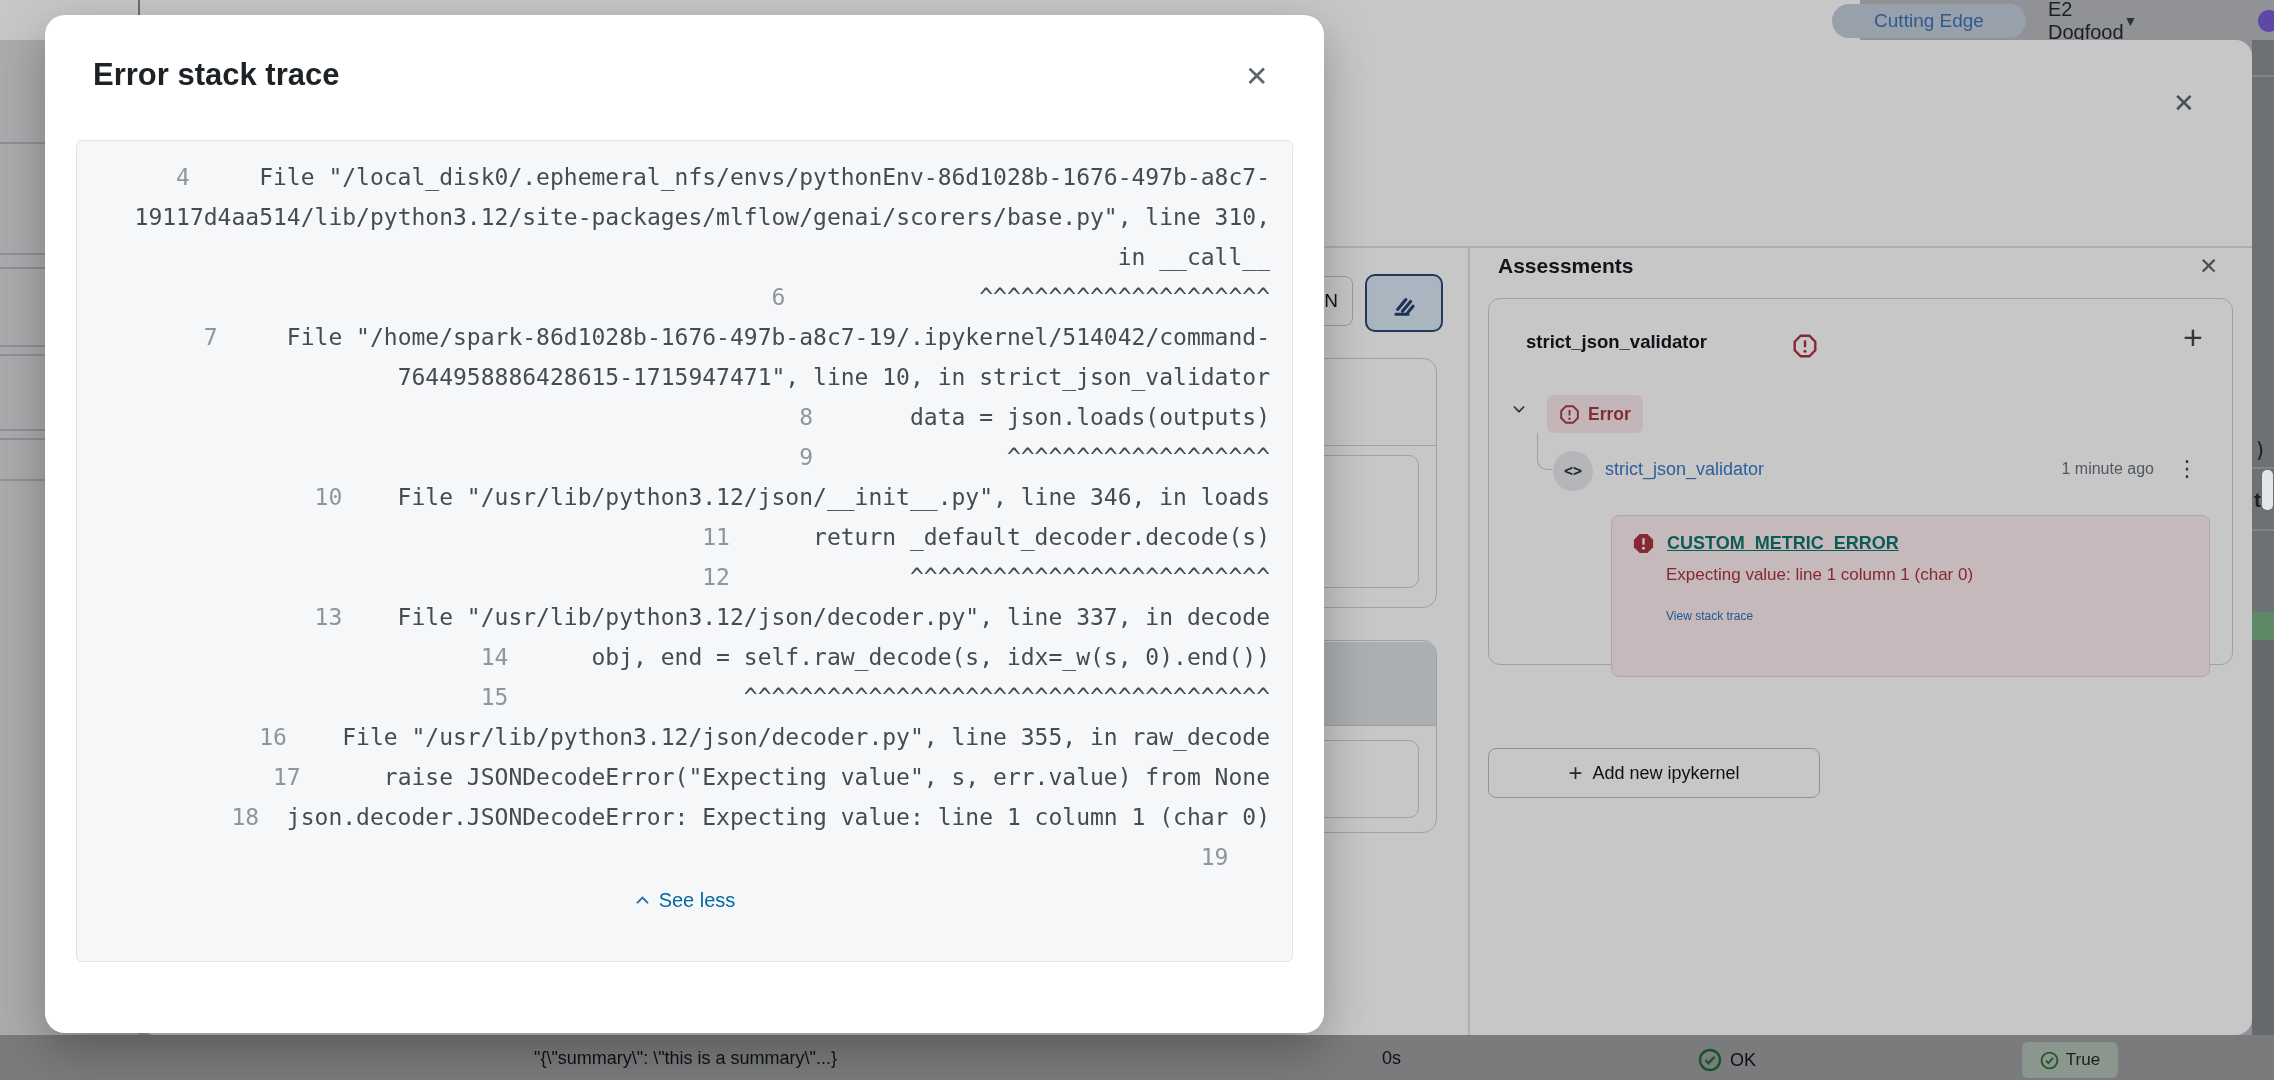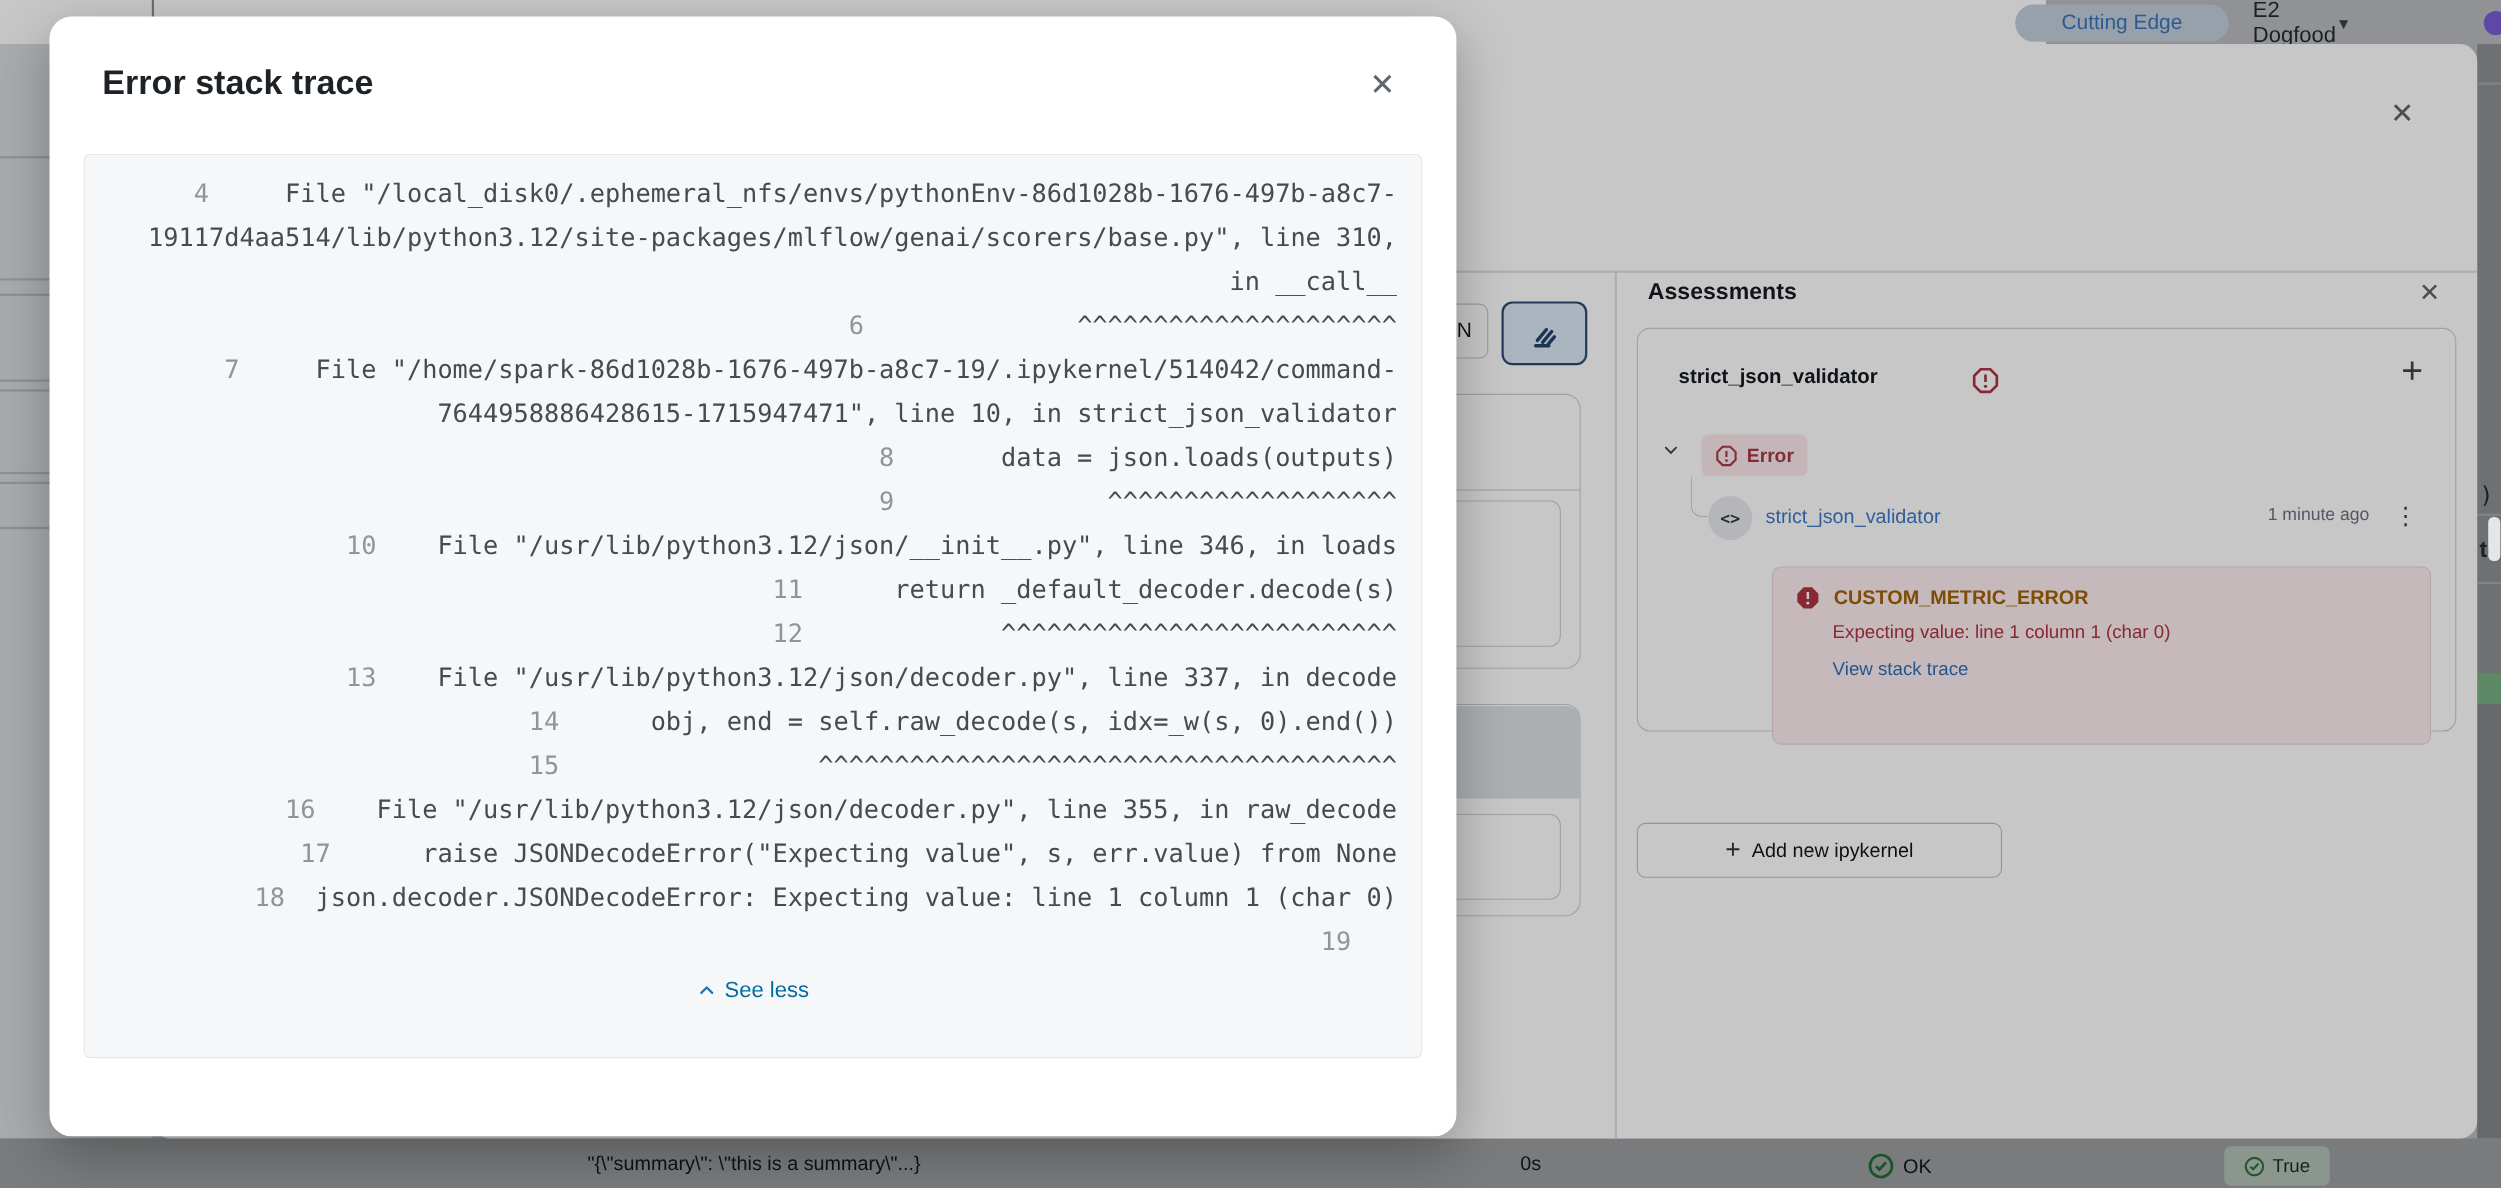--- a/index.html
+++ b/index.html
@@ -59,23 +59,23 @@
             gap:8px;padding:0 12px;color:#a63b45;font-size:17.5px;font-weight:bold;}
   #tree{left:48px;top:134px;width:14px;height:36px;border-left:1.5px solid #c9cfd8;border-bottom:1.5px solid #c9cfd8;border-bottom-left-radius:10px;}
   #code-badge{left:64px;top:152px;width:40px;height:40px;border-radius:50%;background:#e7eaee;display:flex;align-items:center;justify-content:center;
               font-family:"DejaVu Sans Mono",monospace;font-size:15px;font-weight:bold;color:#2f3archive;color:#2f373f;}
   #scorer-link{left:116px;top:160px;font-size:18px;color:#3b79c8;cursor:pointer;}
   #row-meta{left:500px;top:158px;width:215px;display:flex;align-items:center;justify-content:flex-end;gap:16px;}
   #time-ago{color:#6b7280;font-size:16px;white-space:nowrap;}
   #kebab{font-size:22px;color:#3e464e;line-height:1;background:none;border:none;cursor:pointer;}
   #err-box{left:122px;top:216px;width:599px;height:162px;background:#fdeef0;border:1.5px solid #ecd4d8;border-radius:8px;box-sizing:border-box;padding:16px 20px;}
   #err-box .ttl-row{display:flex;align-items:center;gap:12px;}
-  #err-title{color:#a16207;font-size:18px;font-weight:bold;}
+  #err-title{color:#0f766e;font-size:18px;font-weight:bold;text-decoration:underline;}
   #err-msg{color:#ad3442;font-size:17px;margin:10px 0 0 34px;}
-  #err-link{color:#2e6fb8;font-size:17px;margin:14px 0 0 34px;cursor:pointer;display:inline-block;}
+  #err-link{color:#2e6fb8;font-size:12px;margin:24px 0 0 34px;cursor:pointer;display:inline-block;}
   #add-btn{left:1349px;top:708px;width:330px;height:48px;background:#fff;border:1.5px solid #b9bfc7;border-radius:8px;
            display:flex;align-items:center;justify-content:center;gap:10px;font-size:18px;color:#11171c;cursor:pointer;}
   #add-btn .plus{font-size:24px;font-weight:300;color:#2f373f;}
 
   
   #backdrop{left:0;top:0;width:2274px;height:1080px;background:rgba(0,0,0,0.22);z-index:30;}
   #modal{left:45px;top:15px;width:1279px;height:1018px;background:#fff;border-radius:20px;z-index:40;
          box-shadow:0 16px 48px rgba(0,0,0,0.28);}
   #m-title{left:48px;top:42px;font-size:31px;font-weight:bold;color:#1d2227;}
   #m-close{left:1200px;top:48px;font-size:28px;}

